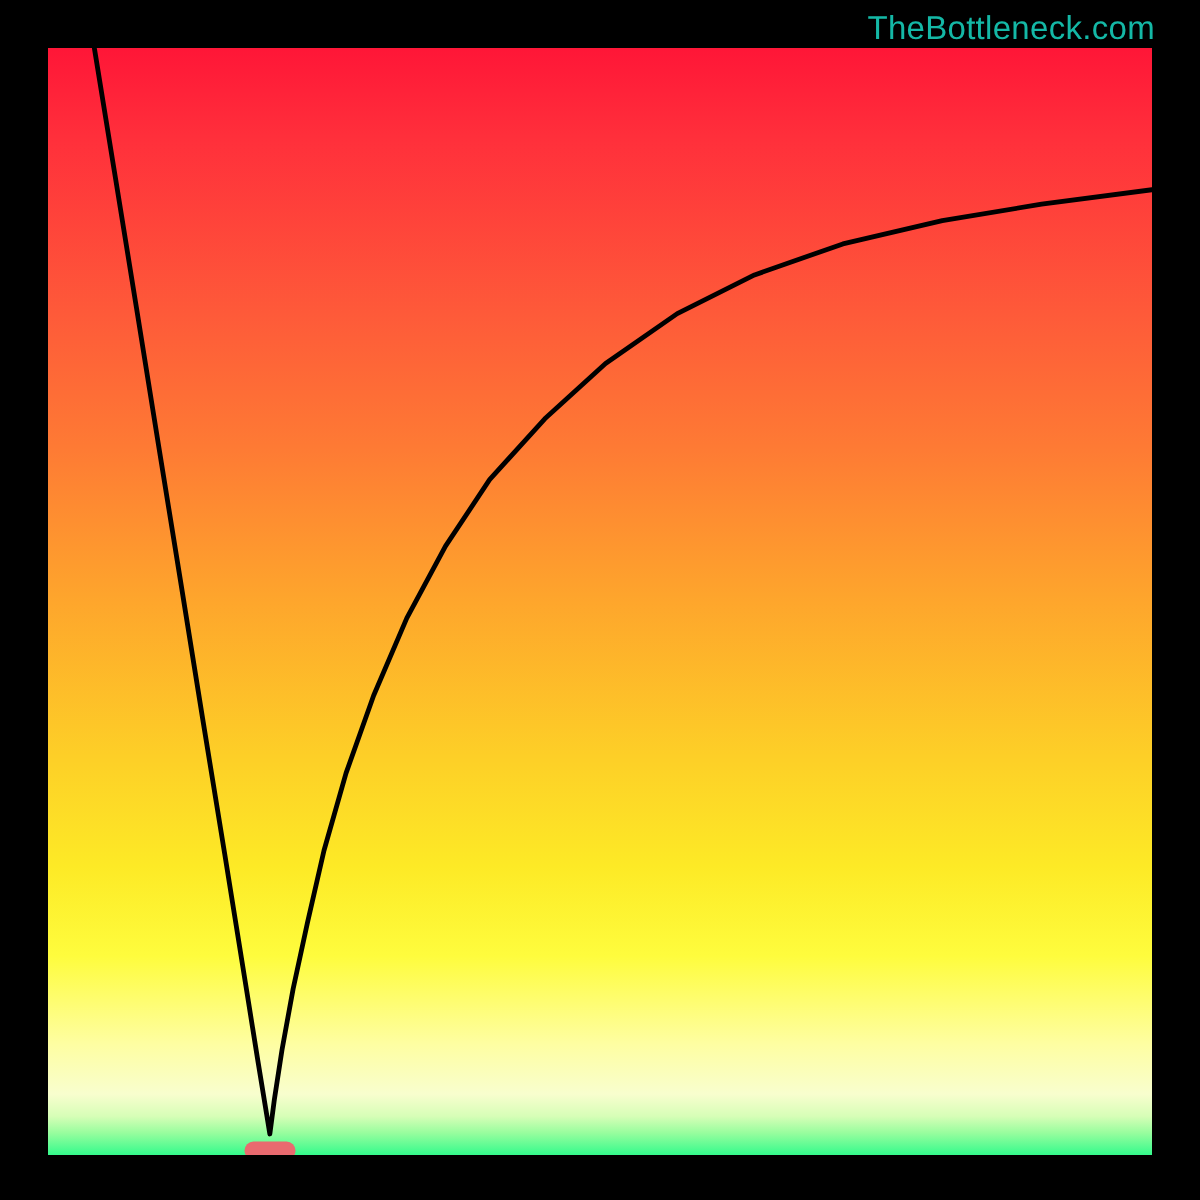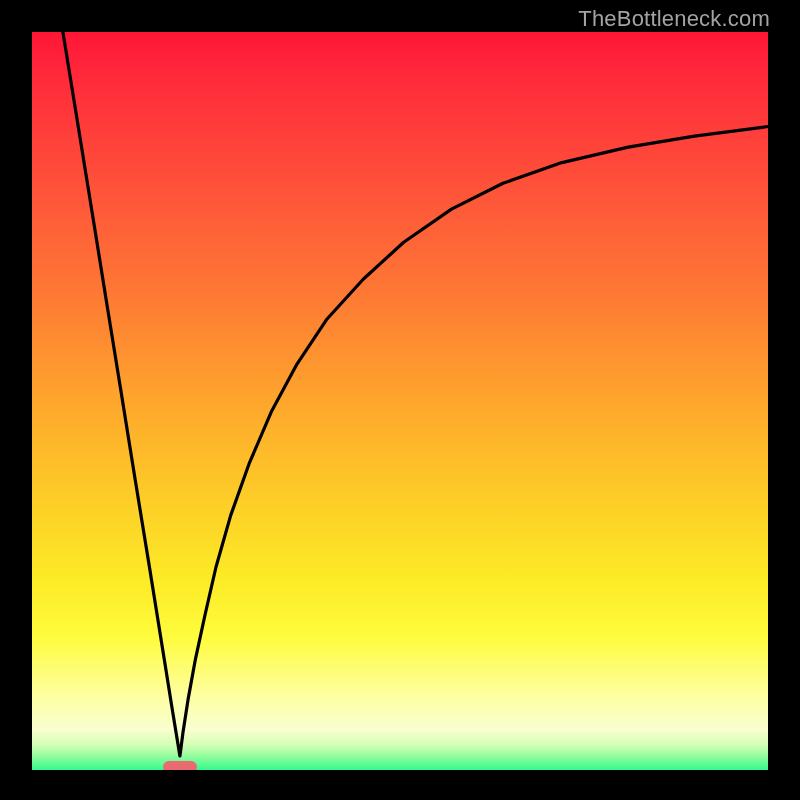--- a/index.html
+++ b/index.html
@@ -53,21 +53,21 @@
     width: 34px;
     height: 12px;
     border-radius: 6px;
     background: #e96a6f;
     transform: translate(-50%, -50%);
   }
   .watermark {
     position: absolute;
     top: 6px;
     right: 30px;
-    color: #a3a3a3;
+    color: #14b8a6;
     font-size: 22px;
     font-weight: 500;
     letter-spacing: 0.2px;
     user-select: none;
   }
 </style>
 </head>
 <body>
 
 <div class="frame">

